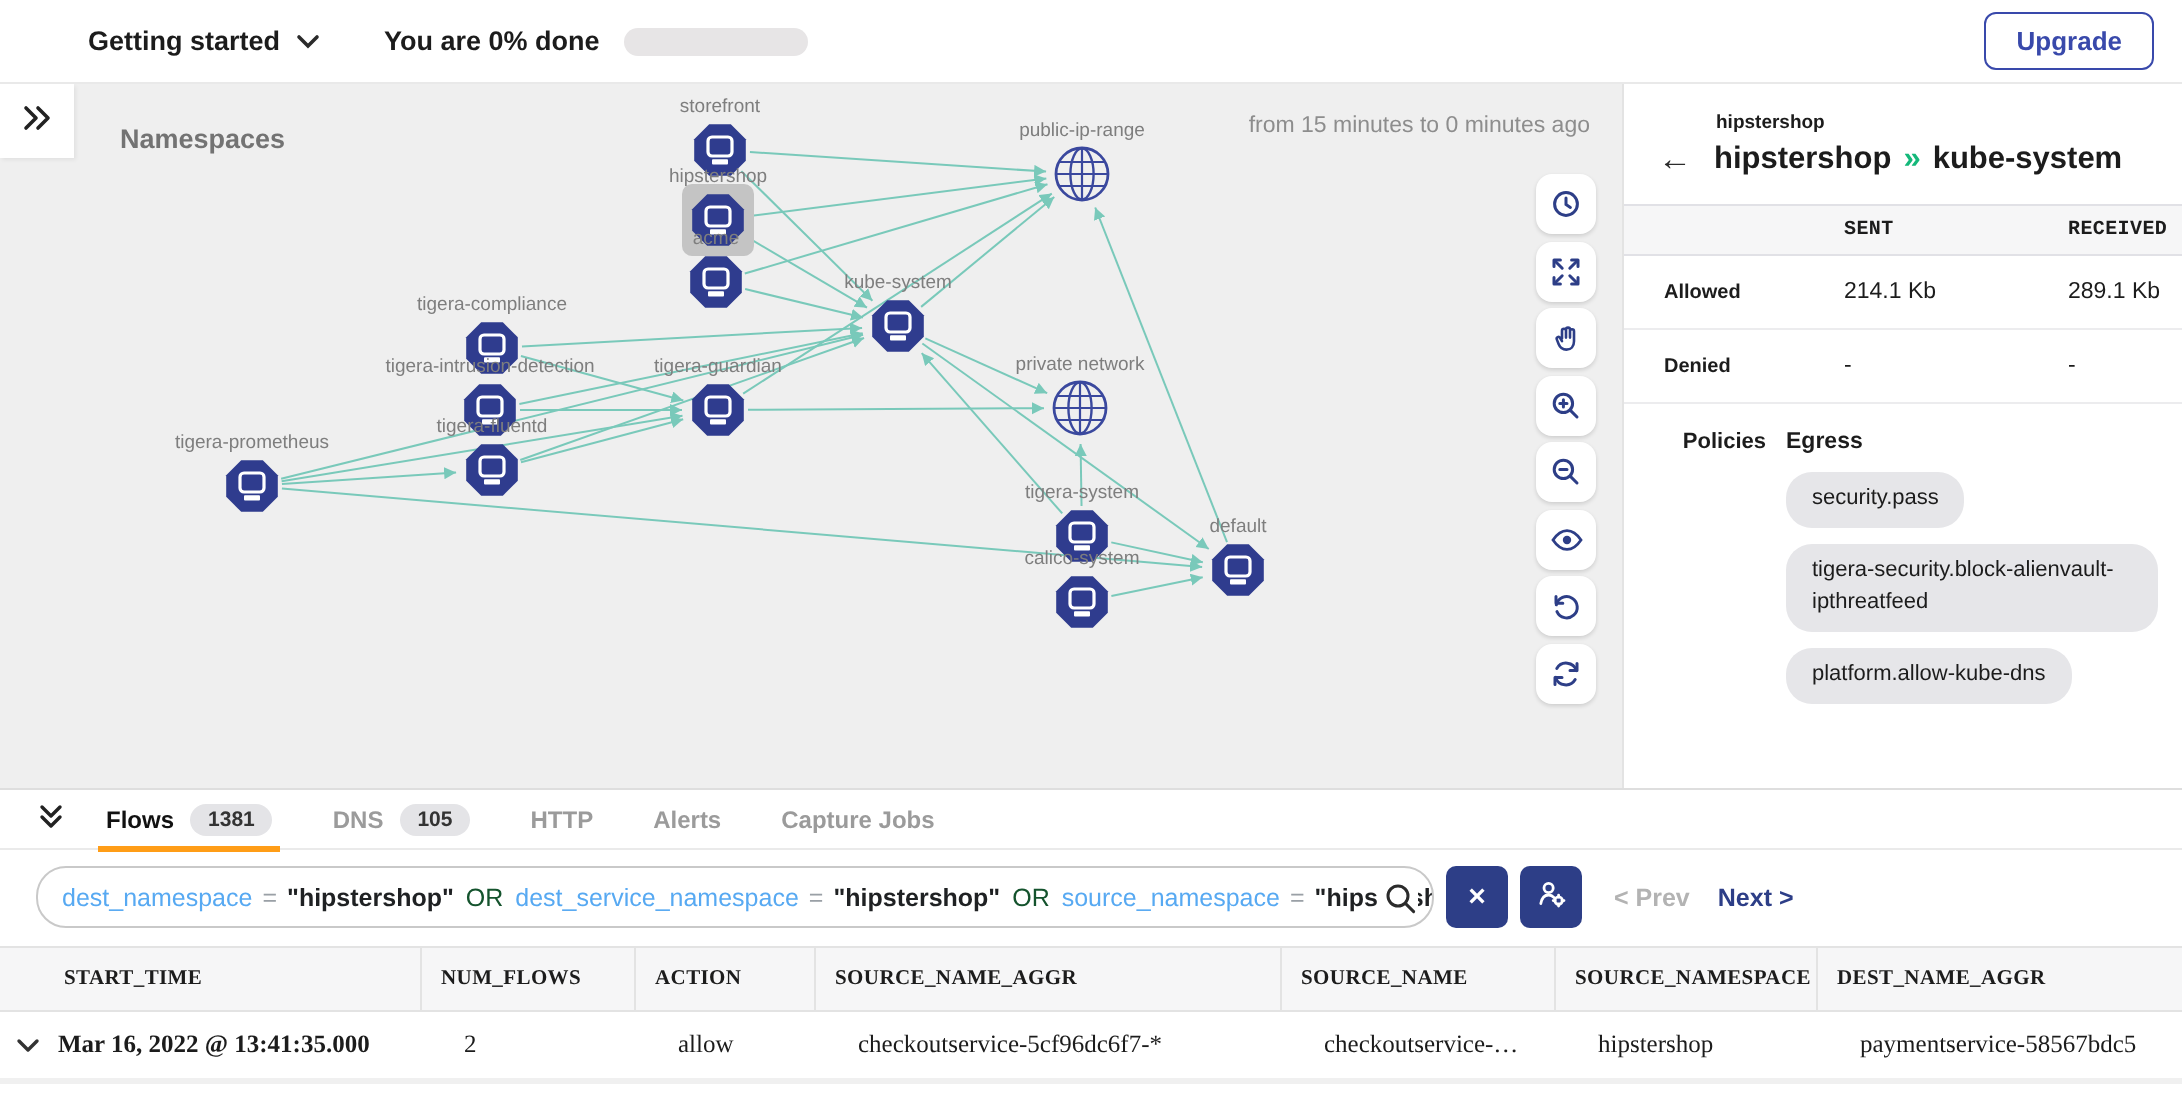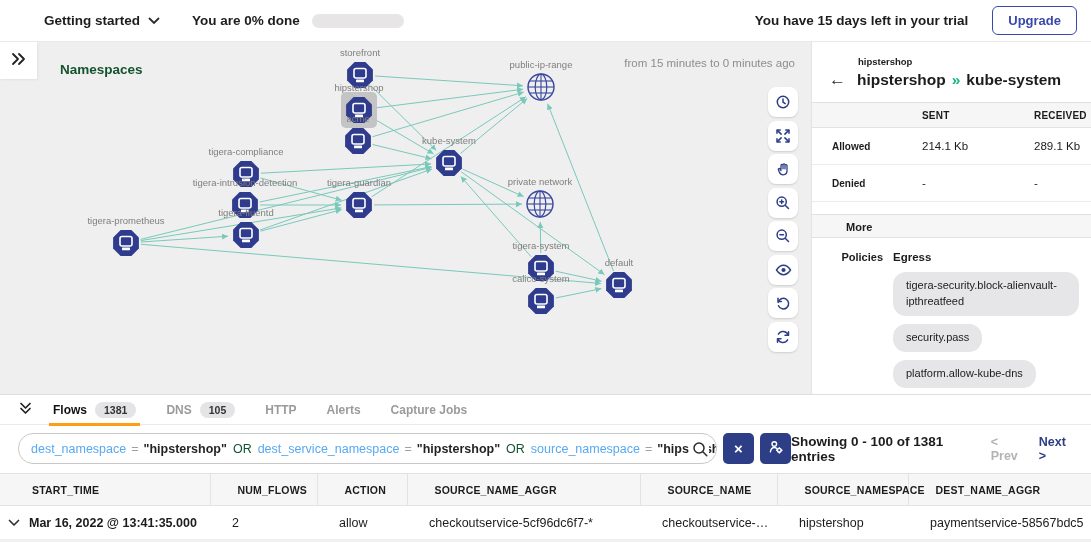--- a/index.html
+++ b/index.html
@@ -15,37 +15,37 @@
   .topbar-right{margin-left:auto;display:flex;align-items:center;}
   .trial-text{font-weight:bold;font-size:13.5px;margin-right:24px;}
   .upgrade-btn{background:#fff;border:1.5px solid #3949ab;color:#3949ab;font-weight:bold;font-size:13px;
     border-radius:6px;padding:6px 15px;cursor:pointer;font-family:inherit;}
 
   
   .main{display:flex;height:352px;}
   .graph-panel{width:811px;position:relative;background:#efefef;overflow:hidden;flex:none;}
   .collapse-tab{position:absolute;left:0;top:0;width:37px;height:37px;background:#fff;border:none;cursor:pointer;
     display:flex;align-items:center;justify-content:center;box-shadow:1px 1px 2px rgba(0,0,0,.06);}
-  .graph-title{position:absolute;left:60px;top:20px;color:#14532d;font-weight:bold;font-size:13.5px;}
+  .graph-title{position:absolute;left:60px;top:20px;color:#737373;font-weight:bold;font-size:13.5px;}
   .time-range{position:absolute;right:16px;top:15px;color:#8d8d8d;font-size:11.5px;}
   #graph-svg{position:absolute;left:0;top:0;}
   .graph-toolbar{position:absolute;right:13px;top:45px;display:flex;flex-direction:column;gap:3.5px;z-index:3;}
   .tool-btn{width:30px;height:30px;border:none;background:#fff;border-radius:8px;cursor:pointer;
     display:flex;align-items:center;justify-content:center;box-shadow:0 1px 2px rgba(0,0,0,.14);}
 
   
   .details-panel{flex:1;background:#fff;border-left:1px solid #e3e3e3;overflow:hidden;position:relative;}
   .eyebrow{margin:14px 0 3px 46px;font-size:9.5px;font-weight:bold;}
   .title-row{display:flex;align-items:center;padding:0 14px 12px 17px;}
   .back-arrow{background:none;border:none;font-size:17px;cursor:pointer;padding:0;margin-right:11px;color:#2b2b2b;font-family:inherit;}
   .panel-title{font-size:15.5px;font-weight:bold;}
   .title-sep{color:#14b87a;margin:0 6px;}
   .stats-head,.stat-row{display:grid;grid-template-columns:90px 112px 1fr;padding-left:20px;align-items:center;}
   .stats-head{background:#f6f6f7;border-top:1px solid #e1e1e6;border-bottom:1px solid #e1e1e6;height:26px;
-    font-size:10px;font-weight:bold;letter-spacing:.2px;}
+    font-size:10px;font-weight:bold;letter-spacing:.2px;font-family:Liberation Mono, monospace;}
   .stat-row{height:37px;border-bottom:1px solid #ececee;font-size:11.5px;}
   .stat-label{font-weight:bold;font-size:10px;}
   .more-band{background:#f6f6f7;border-top:1px solid #e1e1e6;border-bottom:1px solid #e1e1e6;height:24px;line-height:24px;
     padding-left:34px;font-weight:bold;font-size:11px;margin-top:12px;}
   .kv-row{display:grid;grid-template-columns:55px 1fr;column-gap:10px;padding:13px 12px 0 16px;font-size:11.5px;}
   .kv-label{font-weight:bold;text-align:right;font-size:11px;}
   .policy-pills{margin-top:9px;}
   .policy-pill{display:block;width:fit-content;max-width:198px;background:#e6e6e9;border-radius:13px;
     padding:6px 13px;margin-bottom:8px;font-size:11px;line-height:1.45;word-break:break-word;}
 
@@ -68,42 +68,41 @@
   .tk-value{color:#1f2123;font-weight:bold;}
   .tk-kw{color:#14532d;margin:0 6px;}
   .icon-btn{width:31px;height:31px;border:none;border-radius:5px;background:#2d3e87;color:#fff;cursor:pointer;
     display:flex;align-items:center;justify-content:center;margin-left:6px;flex:none;}
   .clear-x{font-size:15px;font-weight:bold;line-height:1;}
   .showing-text{margin-left:auto;font-weight:bold;font-size:13.5px;}
   .pager{display:flex;align-items:center;margin-left:16px;font-size:12.5px;font-weight:bold;}
   .prev-link{color:#b3b3b3;margin-right:14px;cursor:default;}
   .next-link{color:#2d3e87;cursor:pointer;}
 
-  table.flows-table{width:1091px;border-collapse:collapse;table-layout:fixed;margin-top:9px;font-size:12.5px;}
+  table.flows-table{width:1091px;border-collapse:collapse;table-layout:fixed;margin-top:9px;font-size:12.5px;font-family:Liberation Serif, serif;}
   .flows-table th{background:#f6f6f7;border-top:1px solid #e3e3e3;border-bottom:1px solid #e3e3e3;border-left:1px solid #e3e3e3;
-    height:32px;text-align:left;padding-left:27px;font-size:10.5px;letter-spacing:.2px;}
+    height:32px;text-align:left;padding-left:10px;font-size:10.5px;letter-spacing:.2px;}
   .flows-table th:first-child{border-left:none;padding-left:32px;}
   .flows-table td{height:35px;border-bottom:3px solid #f0f0f0;padding-left:22px;overflow:hidden;white-space:nowrap;}
   .flows-table td.time-cell{padding-left:8px;font-weight:bold;}
   .row-chevron{display:inline-flex;vertical-align:middle;margin-right:9px;cursor:pointer;}
 </style>
 </head>
 <body>
 
 <header class="topbar">
   <span class="gs-label">Getting started</span>
   <span class="gs-chevron">
     <svg width="12" height="8" viewBox="0 0 12 8">
         <polyline points="1.5,1.5 6,6 10.5,1.5" fill="none" stroke="#2b2b2b" stroke-width="1.8" stroke-linecap="round"></polyline>
       </svg>
   </span>
   <span class="progress-label">You are 0% done</span>
   <div class="progress-pill"></div>
   <div class="topbar-right">
-    <span class="trial-text">You have 15 days left in your trial</span>
     <button class="upgrade-btn">Upgrade</button>
   </div>
 </header>
 
 <div class="main">
 
   <section class="graph-panel">
     <svg id="graph-svg" width="797" height="352">
         <defs>
           <marker id="arr" markerWidth="7" markerHeight="7" refX="6" refY="3" orient="auto">
@@ -304,28 +303,27 @@
     <div class="stat-row">
       <span class="stat-label">Allowed</span>
       <span>214.1 Kb</span>
       <span>289.1 Kb</span>
     </div>
     <div class="stat-row">
       <span class="stat-label">Denied</span>
       <span>-</span>
       <span>-</span>
     </div>
-    <div class="more-band">More</div>
     <div class="kv-row">
       <span class="kv-label">Policies</span>
       <span>
         <b>Egress</b>
         <span class="policy-pills" style="display:block">
+          <span class="policy-pill">security.pass</span>
           <span class="policy-pill">tigera-security.block-alienvault-ipthreatfeed</span>
-          <span class="policy-pill">security.pass</span>
           <span class="policy-pill">platform.allow-kube-dns</span>
         </span>
       </span>
     </div>
   </aside>
 </div>
 
 <section class="flows-panel">
   <div class="tabs-row">
     <button class="dbl-chevron-btn">
@@ -381,21 +379,20 @@
     <button class="icon-btn">
       <span>
         <svg width="16" height="16" viewBox="0 0 16 16" fill="none" stroke="#fff" stroke-width="1.4" stroke-linecap="round">
             <circle cx="6.3" cy="5" r="2.3"></circle>
             <path d="M2.4 12.8c.5-2.8 2-4.3 3.9-4.3 1 0 1.9.4 2.6 1.2"></path>
             <circle cx="11.3" cy="11.3" r="1.9"></circle>
             <path d="M11.3 8.6v1M11.3 13v1M8.6 11.3h1M13 11.3h1"></path>
           </svg>
       </span>
     </button>
-    <span class="showing-text">Showing 0 - 100 of 1381 entries</span>
     <span class="pager">
       <span class="prev-link">&lt; Prev</span>
       <span class="next-link">Next &gt;</span>
     </span>
   </div>
 
   <table class="flows-table">
     <colgroup>
         <col style="width:210px">
         <col style="width:107px">

